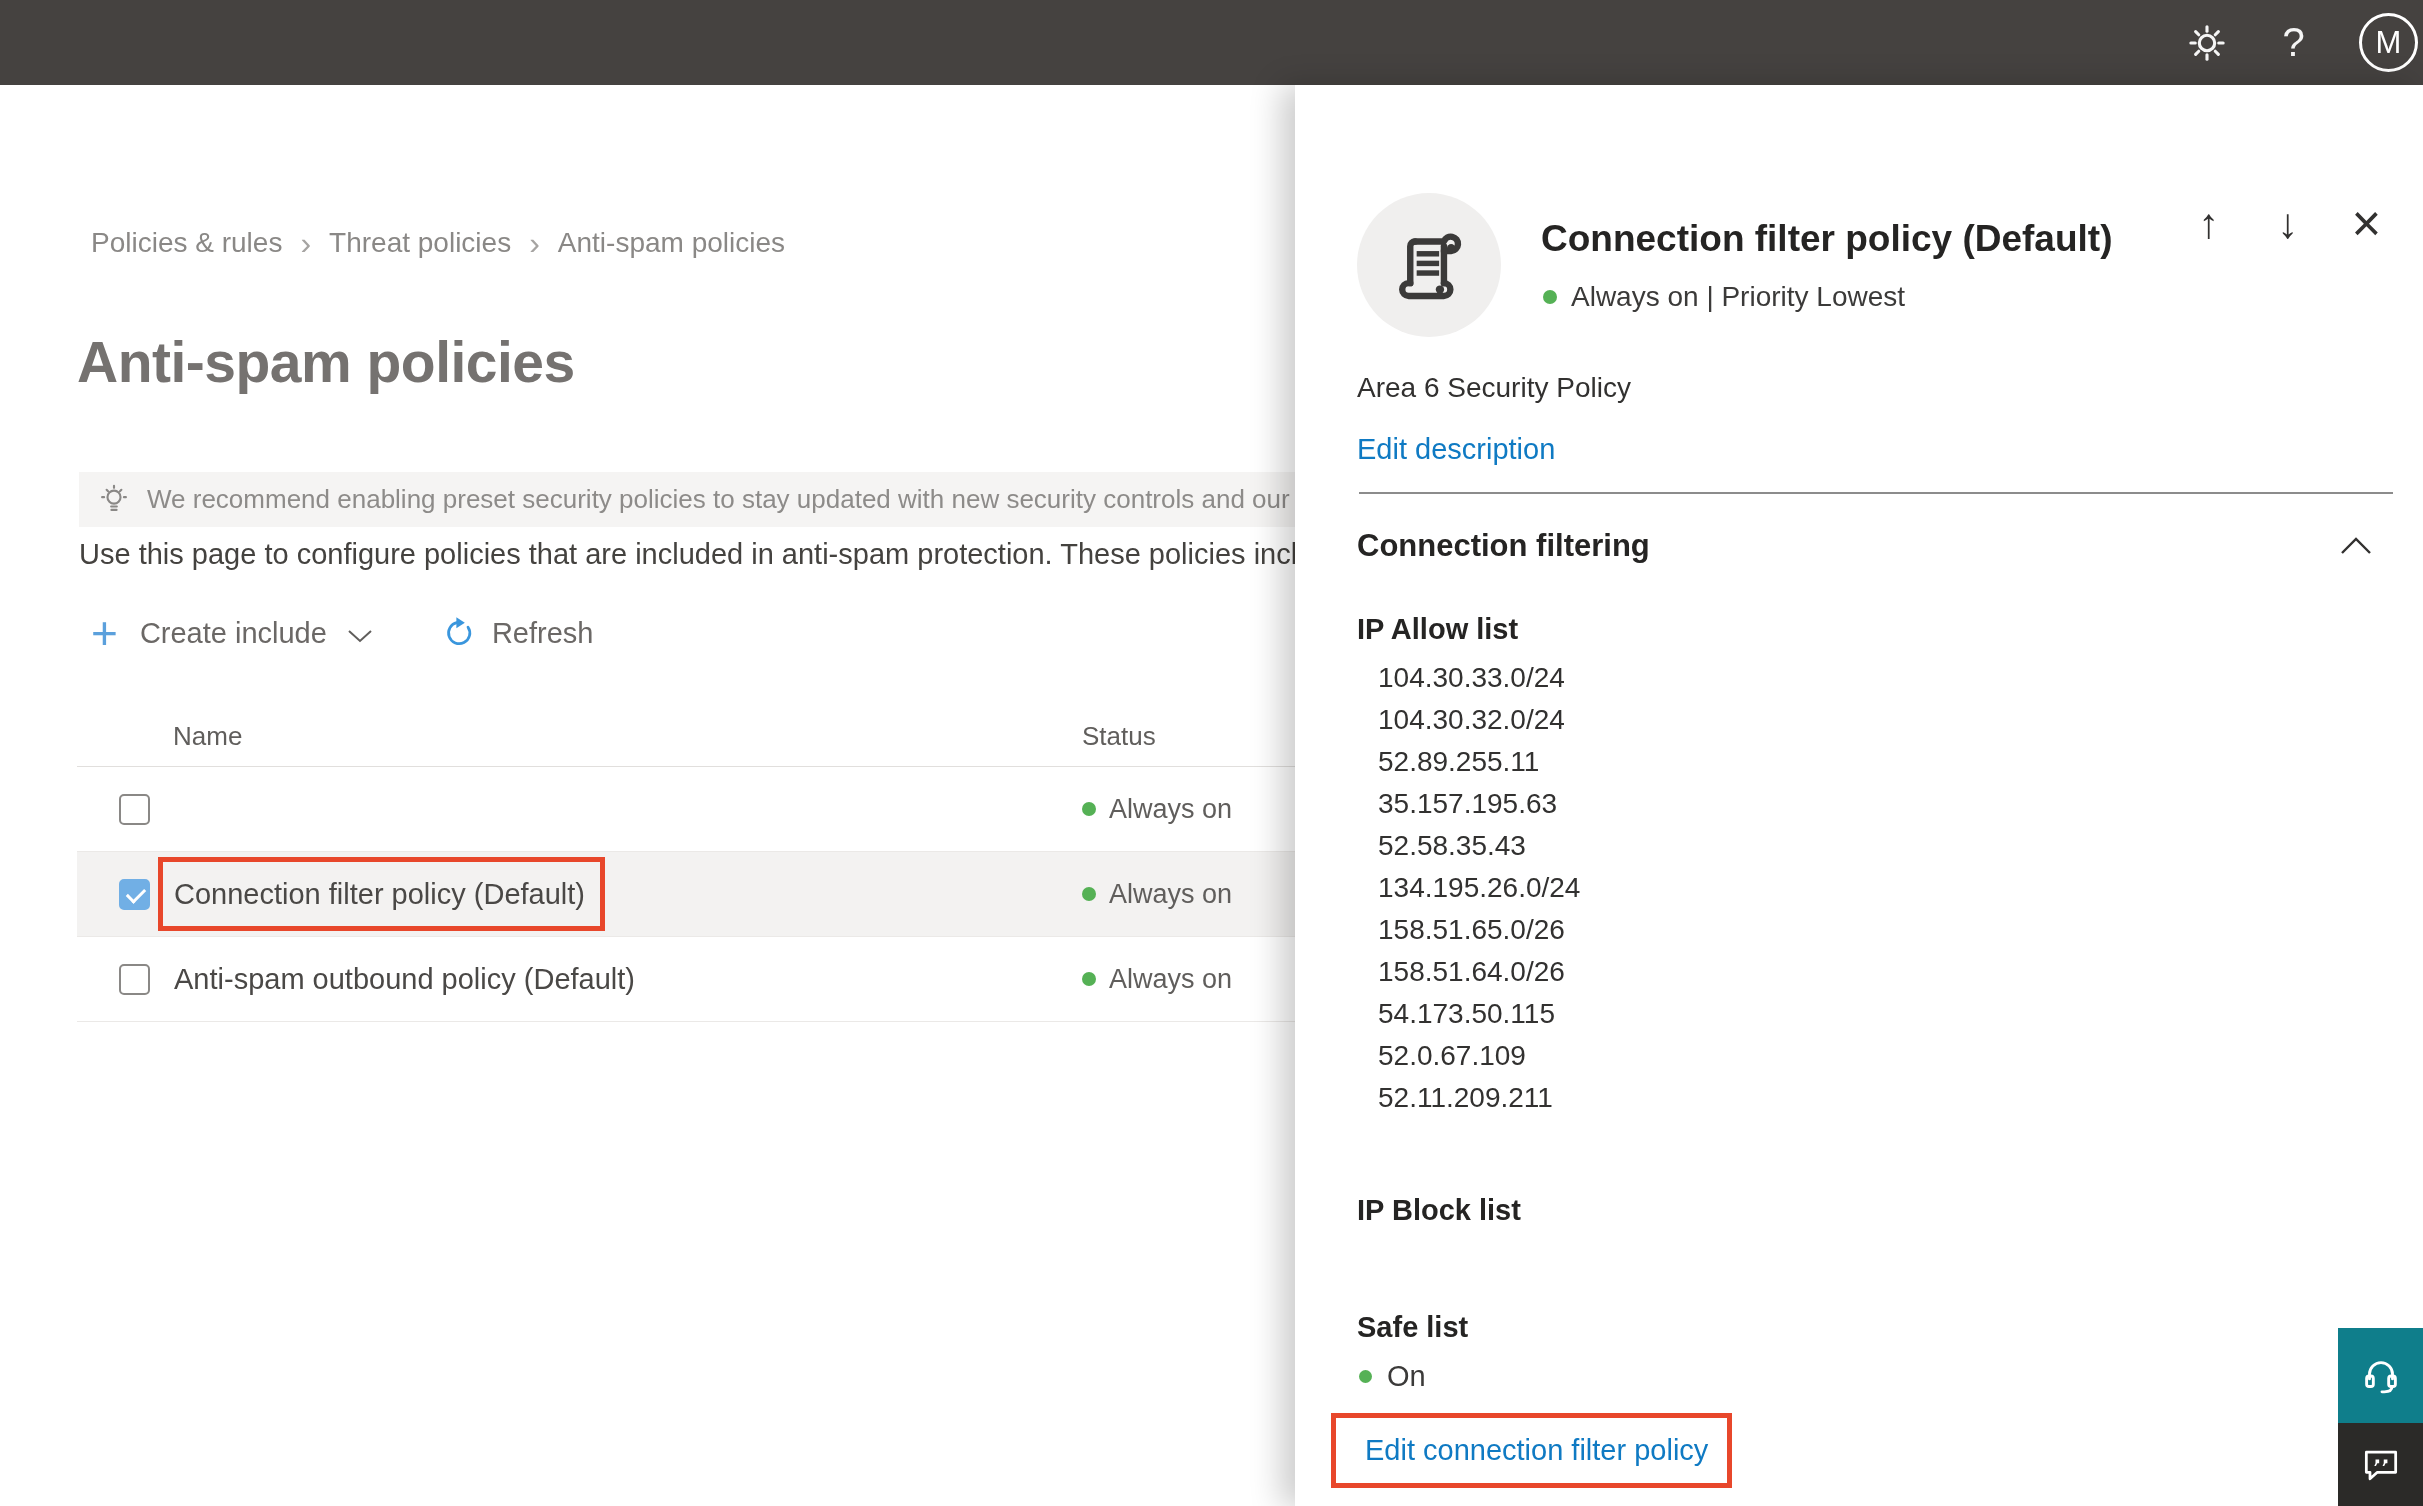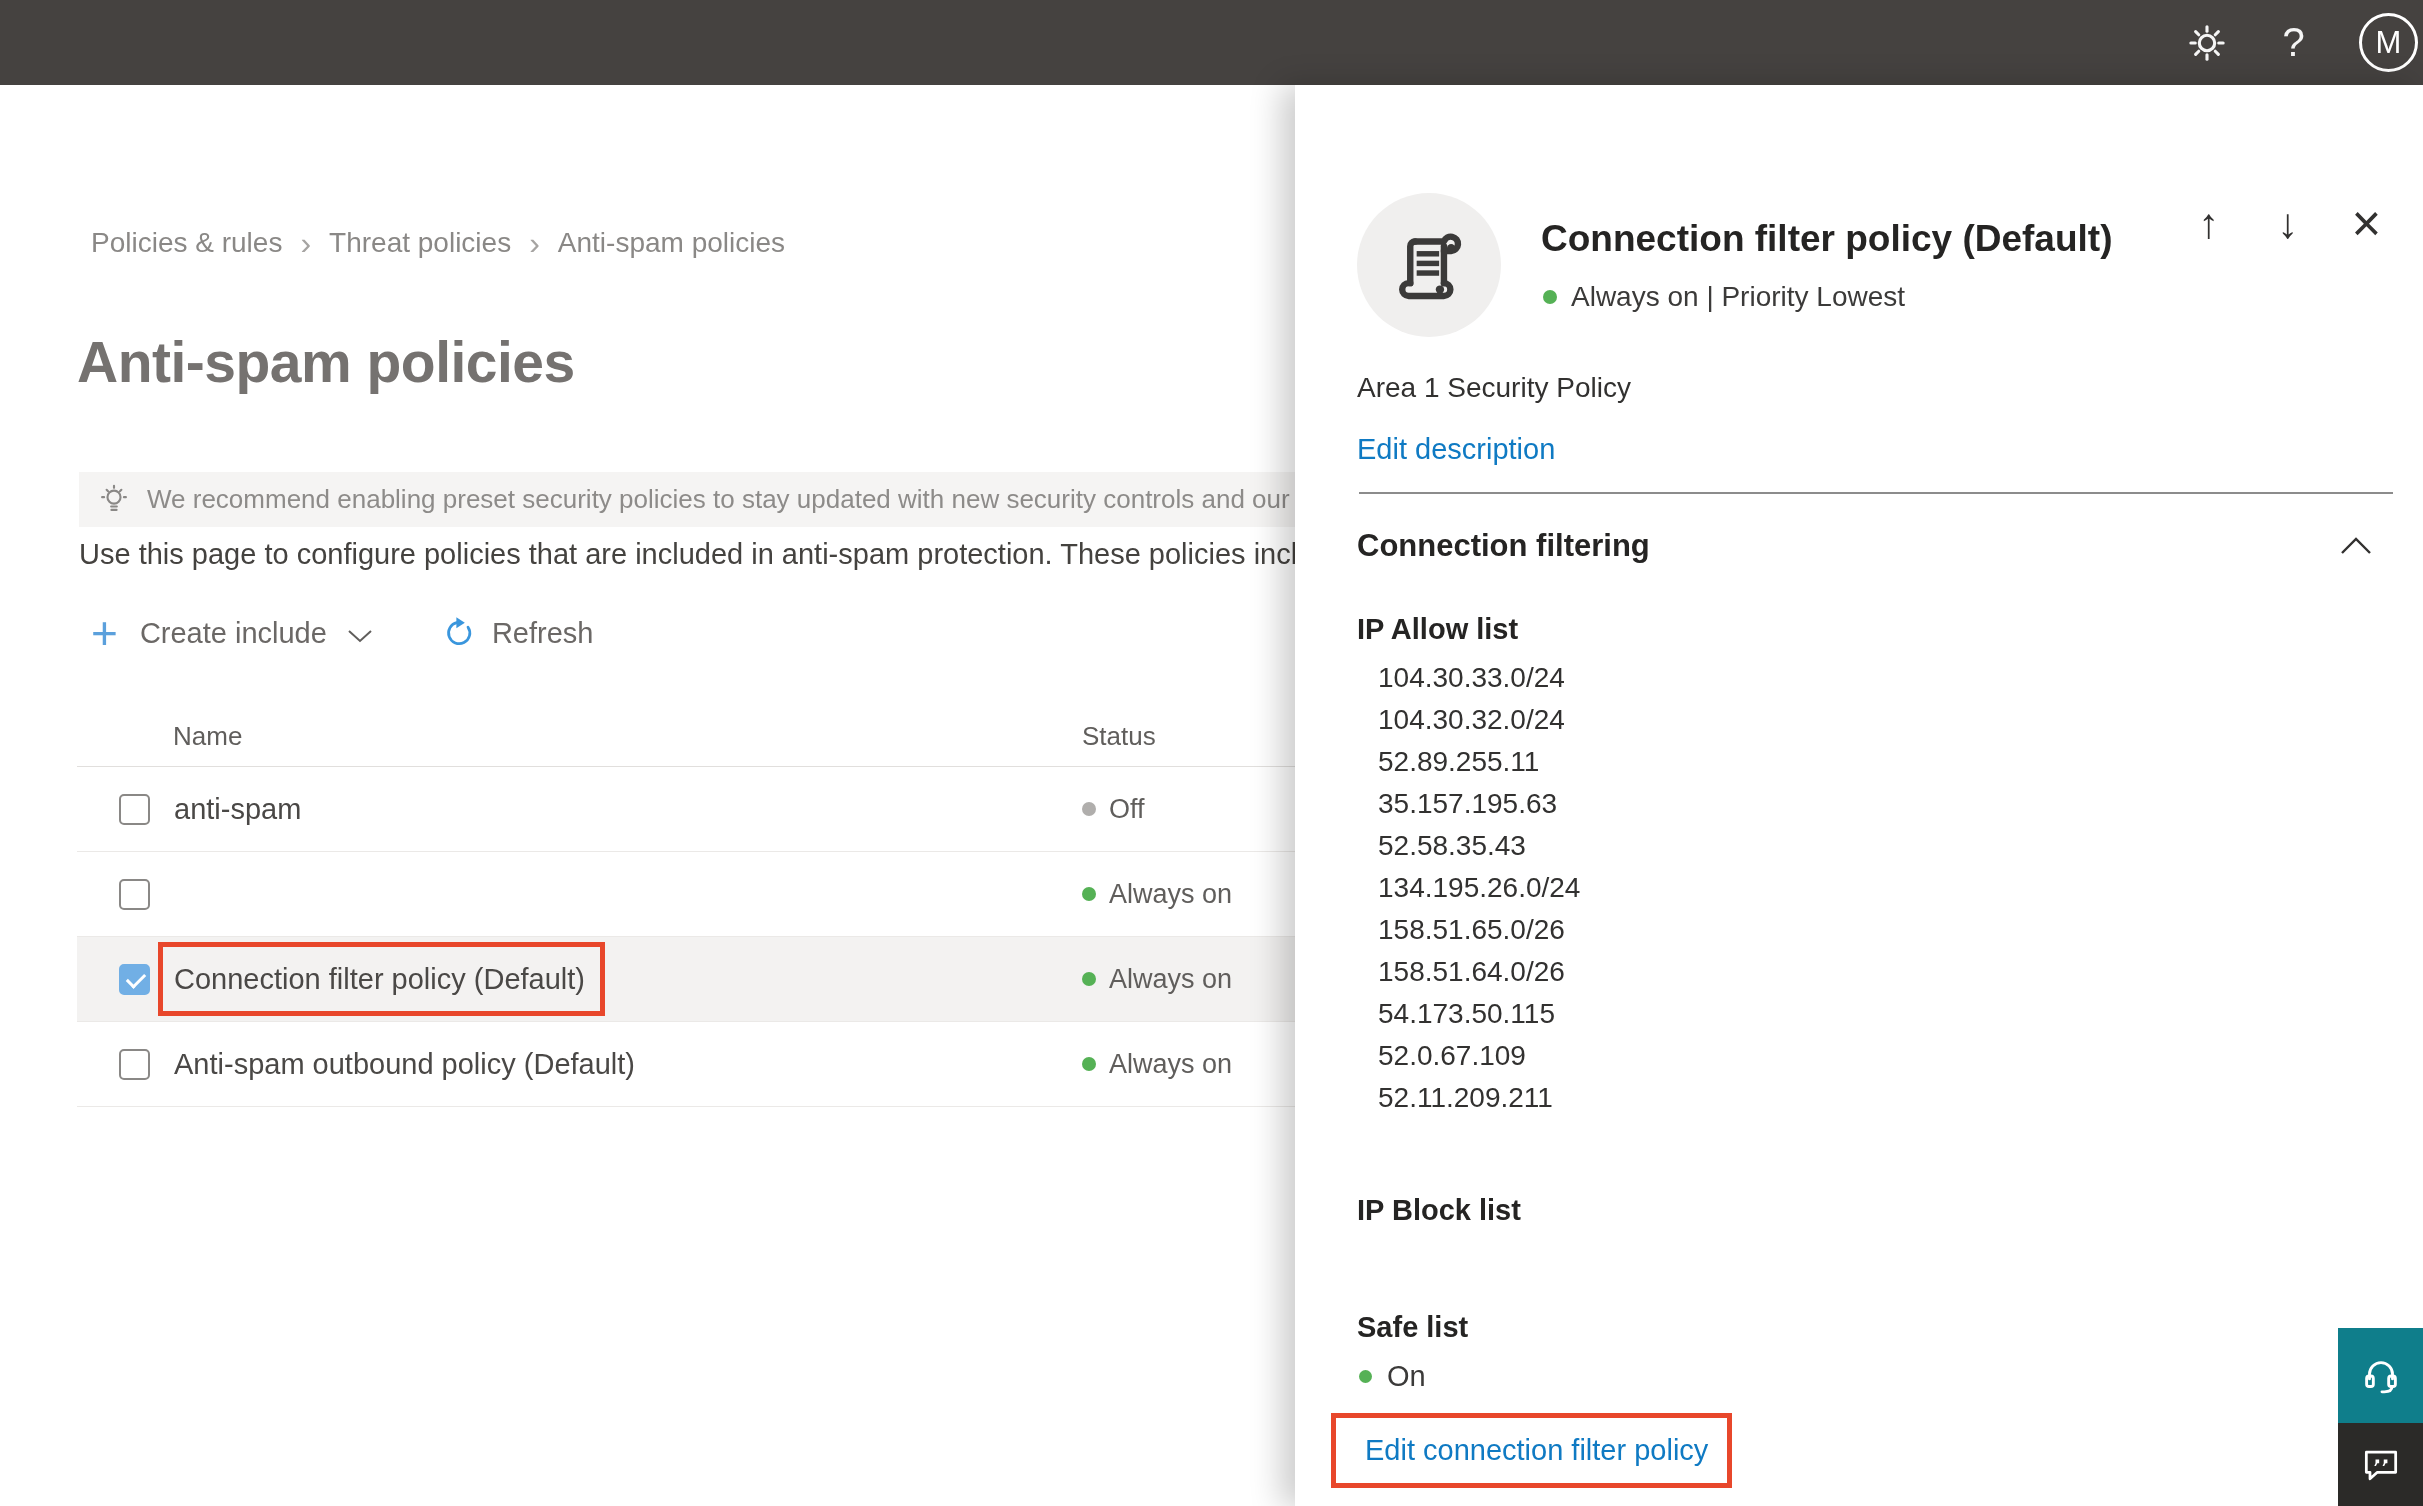--- a/index.html
+++ b/index.html
@@ -182,28 +182,20 @@
       <span class="tool-label">Refresh</span>
     </div>
   </div>
 
   <div class="table">
     <div class="thead">
       <span class="th-name">Name</span>
       <span class="th-status">Status</span>
     </div>
 
-    <div class="row">
-      <div class="checkbox"></div>
-      <span class="row-name">anti-spam</span>
-      <div class="status-cell">
-        <span class="dot off"></span>
-        <span class="status-text">Off</span>
-      </div>
-    </div>
 
     <div class="row">
       <div class="checkbox"></div>
       <div class="status-cell">
         <span class="dot on"></span>
         <span class="status-text">Always on</span>
       </div>
     </div>
 
     <div class="row selected">
@@ -256,21 +248,21 @@
         </g>
       </svg>
     </div>
 
     <h2 class="fly-title">Connection filter policy (Default)</h2>
     <div class="fly-status">
       <span class="dot on"></span>
       <span class="status-text">Always on | Priority Lowest</span>
     </div>
 
-    <div class="fly-desc">Area 1 Security Policy</div>
+    <div class="fly-desc">Area 6 Security Policy</div>
     <a class="fly-editdesc">Edit description</a>
     <div class="fly-divider"></div>
 
     <h3 class="fly-section">Connection filtering</h3>
     <svg class="fly-chevup" width="34" height="20" viewBox="0 0 34 20">
       <polyline points="3,17 17,3 31,17" fill="none" stroke="#323130" stroke-width="2.4"></polyline>
     </svg>
 
     <div class="ip-allow-label">IP Allow list</div>
     <div class="ip-list">

